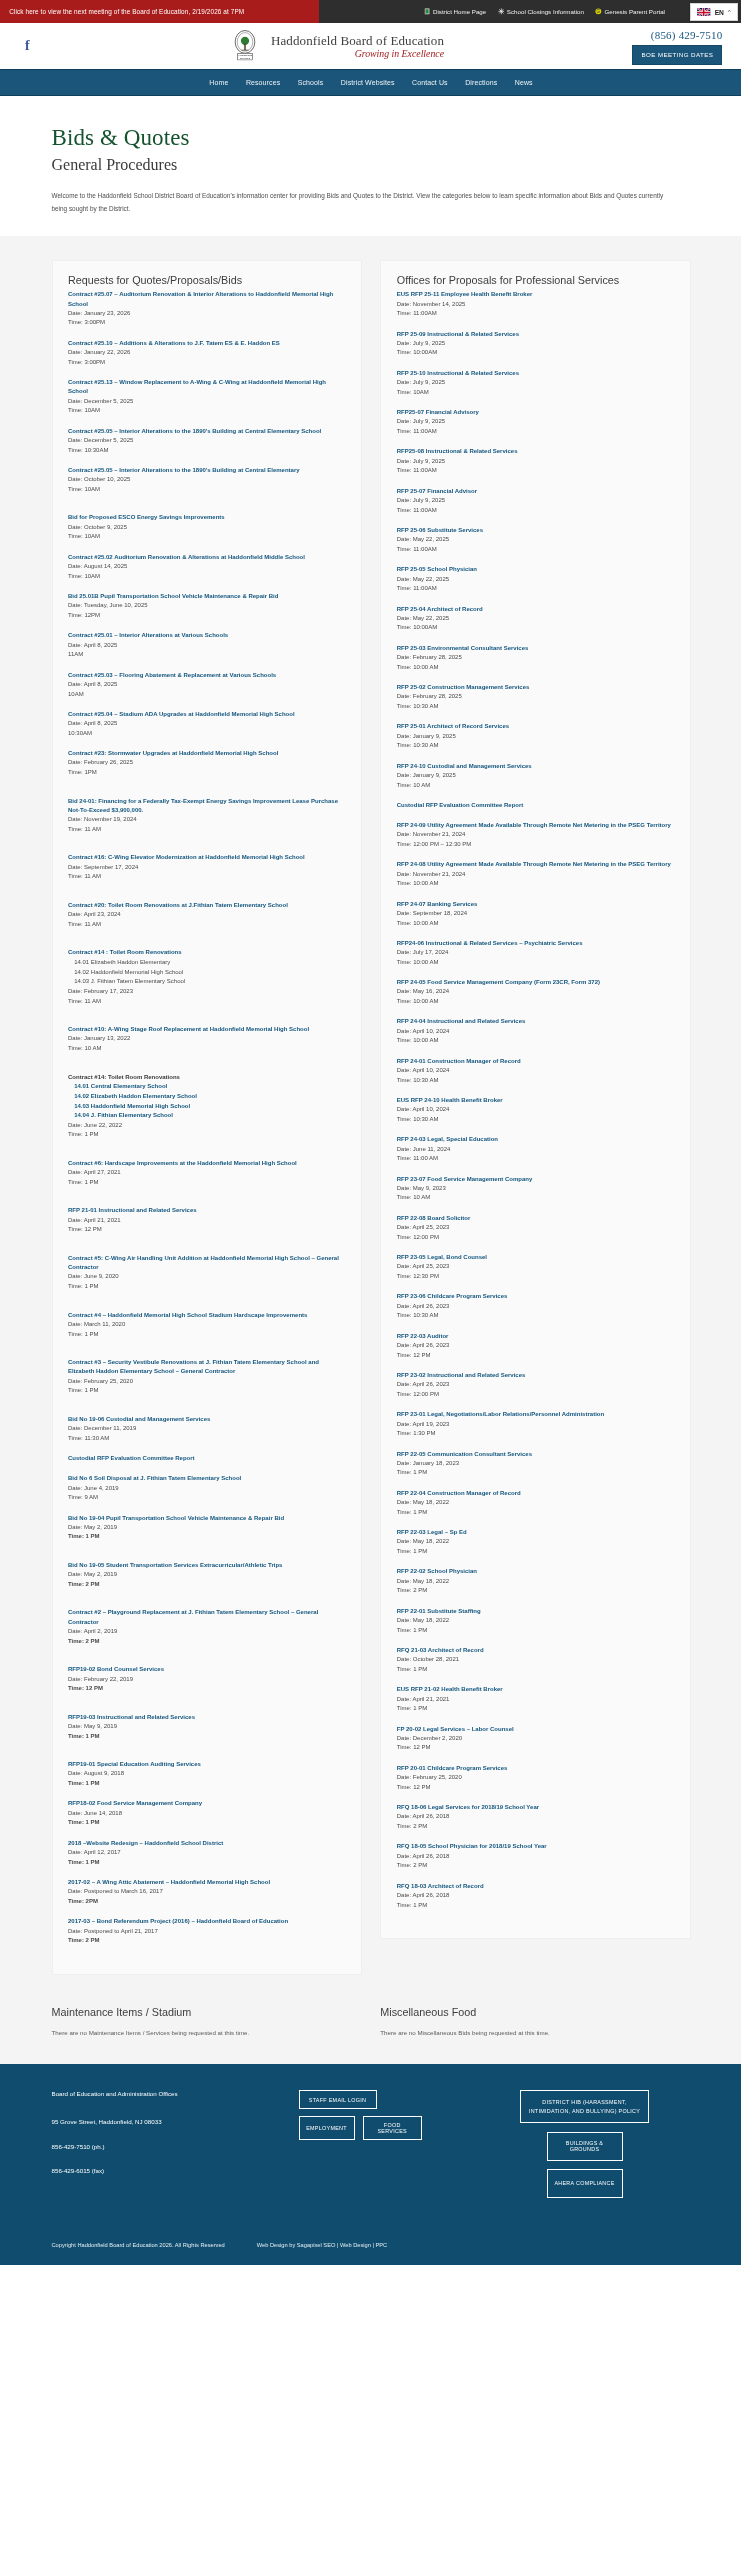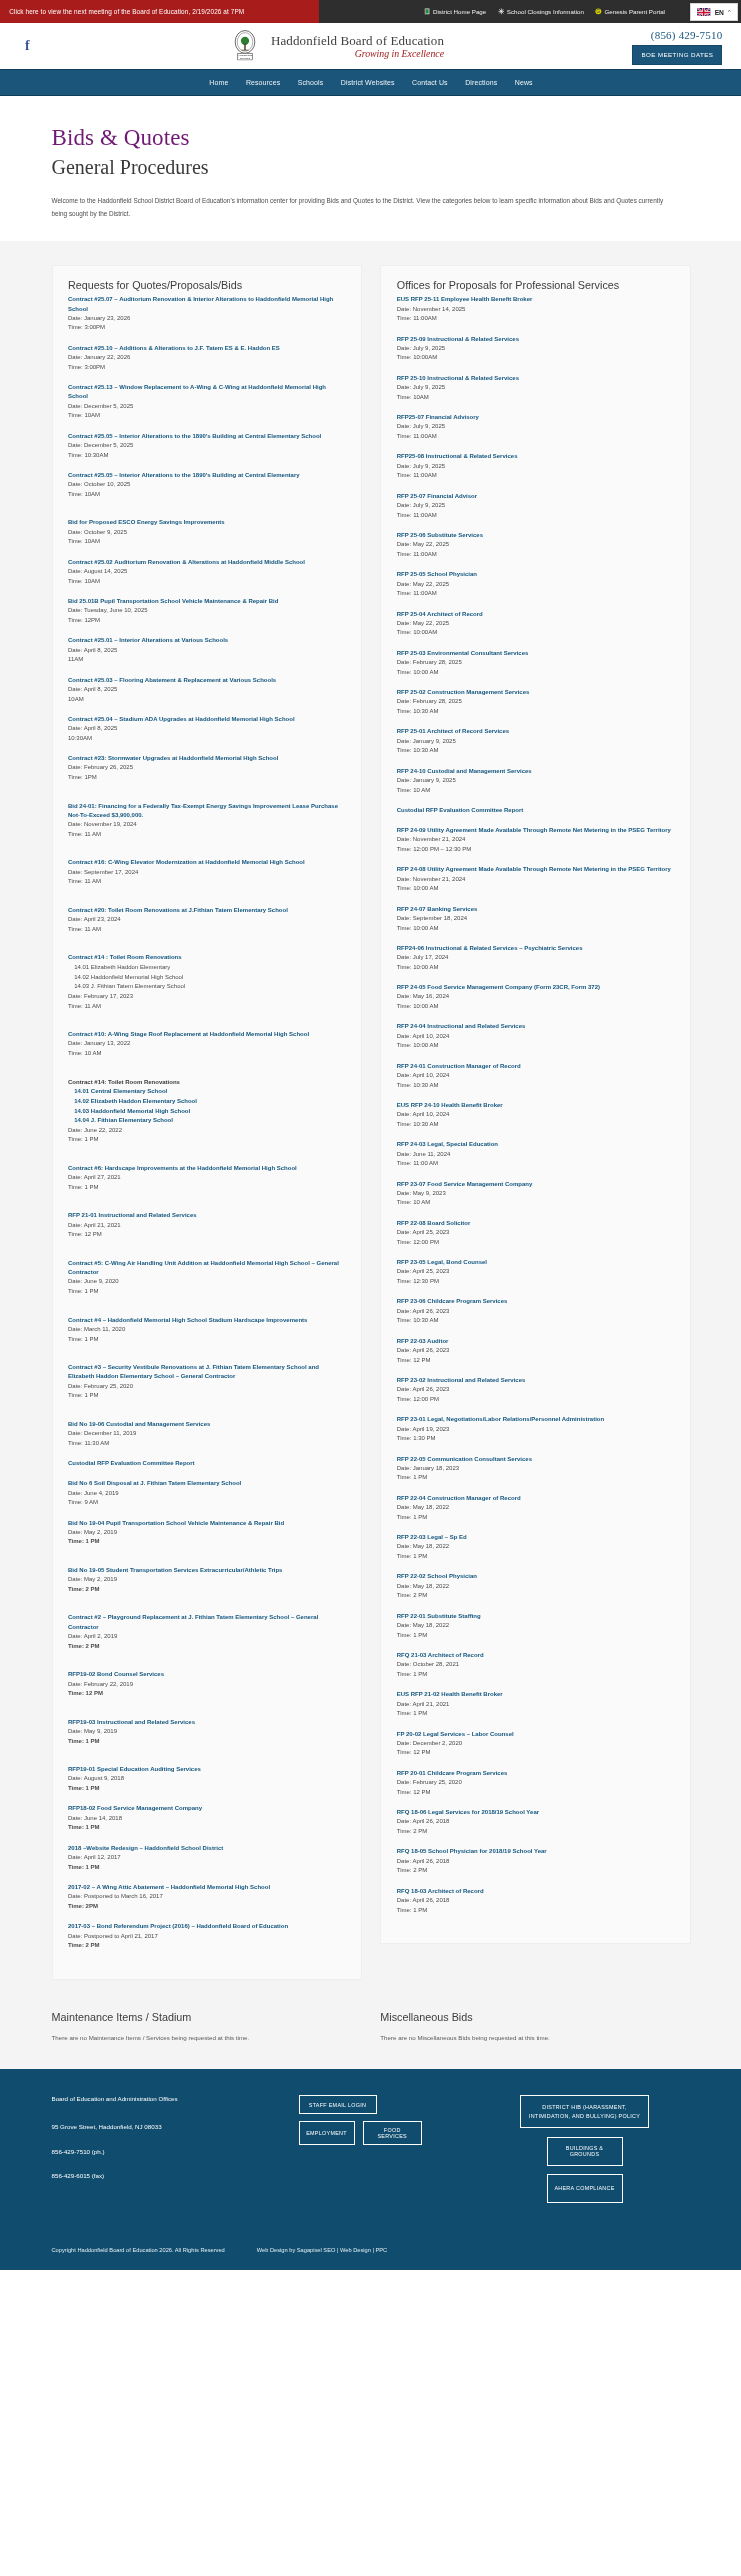--- a/index.html
+++ b/index.html
@@ -74,25 +74,25 @@
   }
   .nav a {
     color:#eef4f8; font-size: 7px; text-decoration:none; letter-spacing:0.1px;
   }
 
   
   .hero { padding: 29px 0 20.6px 0; background:#fff; }
   .wrap { width: 639px; margin: 0 auto; }
   .hero h1 {
     font-family:"Liberation Serif", serif; font-weight: normal;
-    font-size: 23px; color:#701a75; letter-spacing:0.1px;
+    font-size: 23px; color:#14532d; letter-spacing:0.1px;
   }
   .hero h2 {
     font-family:"Liberation Serif", serif; font-weight: normal;
-    font-size: 20px; color:#3a3a3a; margin-top: 5.2px;
+    font-size: 16px; color:#3a3a3a; margin-top: 5.2px;
   }
   .hero p {
     margin-top: 15.5px; font-size: 6.4px; line-height: 2.0; color:#4d4d4d;
     max-width: 613px;
   }
 
   
   .grey { background:#f4f4f4; padding: 24px 0 31px 0; }
   .cols { display:flex; gap: 18.5px; align-items: flex-start; }
   .col { flex: 1; background:#fafafa; border: 0.5px solid #eeeeee; padding: 13.4px 15.5px 17.5px 15.5px; }
@@ -676,21 +676,21 @@
   </div>
 </div>
 
 <div class="lower">
   <div class="wrap cols">
     <div class="lower-col">
       <h3>Maintenance Items / Stadium</h3>
       <p>There are no Maintenance Items / Services being requested at this time.</p>
     </div>
     <div class="lower-col">
-      <h3>Miscellaneous Bids</h3>
+      <h3>Miscellaneous Food</h3>
       <p>There are no Miscellaneous Bids being requested at this time.</p>
     </div>
   </div>
 </div>
 
 <div class="footer">
   <div class="wrap f-cols">
     <div class="f-left">
       <div class="f-h">Board of Education and Administration Offices</div>
       <div class="f-line">95 Grove Street, Haddonfield, NJ 08033</div>

